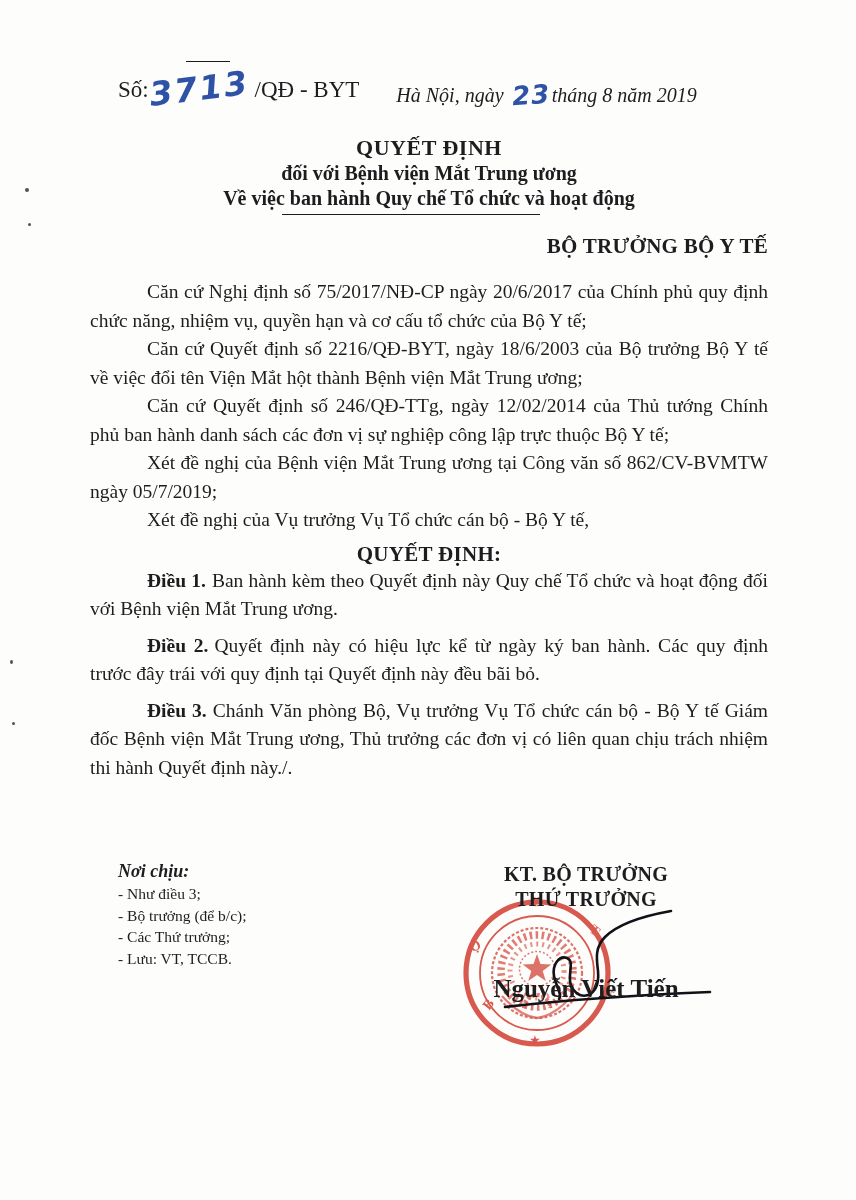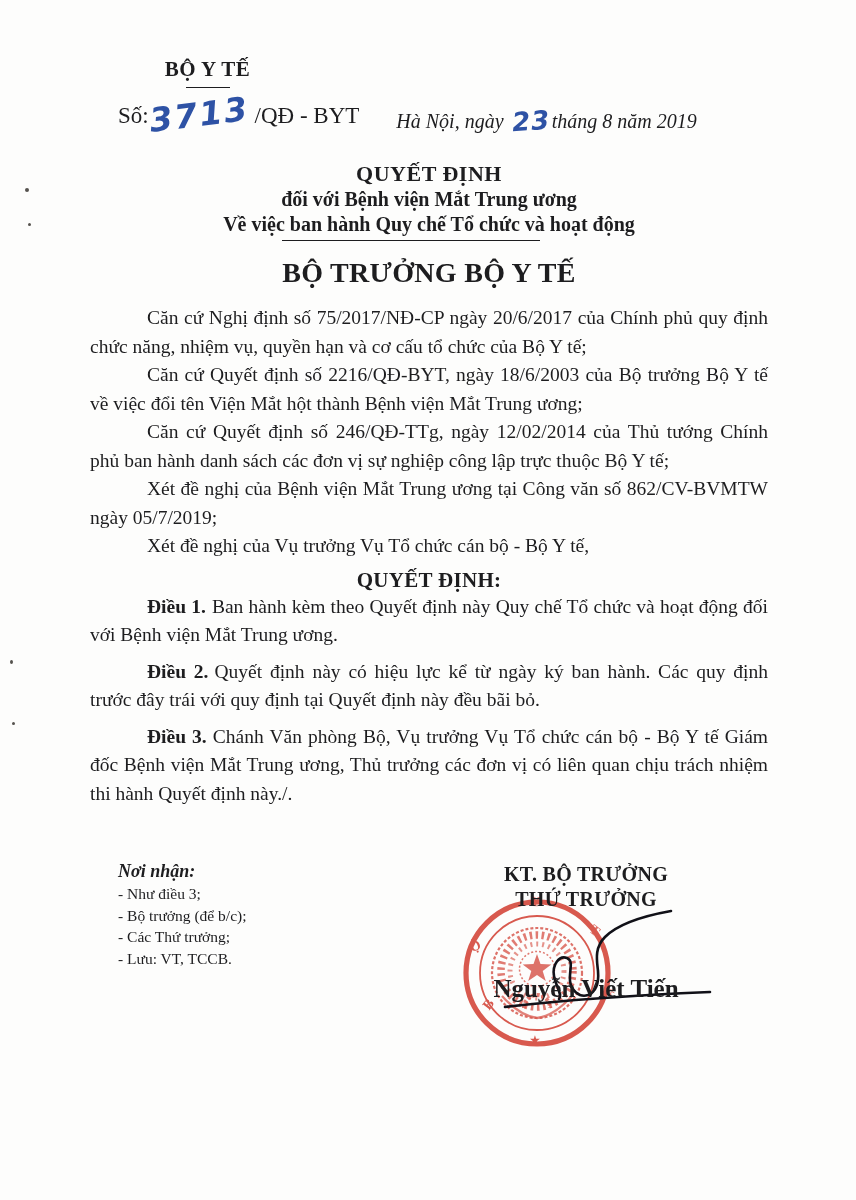--- a/index.html
+++ b/index.html
@@ -30,21 +30,21 @@
   .num-suffix{margin-left:6px;}
   .handwrite{color:#2e52a5;font-family:"DejaVu Sans",sans-serif;font-style:italic;font-weight:bold;display:inline-block;}
   .num-hand{font-size:33px;line-height:20px;letter-spacing:2px;transform:rotate(-7deg) translateY(3px);}
   .row2-right{flex:1;text-align:center;font-style:italic;font-size:20px;line-height:38px;}
   .day-hand{font-size:26px;line-height:10px;letter-spacing:1px;transform:rotate(-4deg) translateY(2px);margin:0 2px 0 8px;}
   
   .titleblock{text-align:center;margin-top:20px;}
   .title{font-weight:bold;font-size:22px;line-height:27px;letter-spacing:.5px;margin-top:8px;}
   .subtitle{font-weight:bold;font-size:20px;line-height:25px;}
   .title-underline{width:258px;border-top:1.6px solid #1d1d1f;margin:3px auto 0;transform:translateX(-18px);}
-  .authority{text-align:center;font-weight:bold;font-size:28px;line-height:27px;margin-top:18px;letter-spacing:.3px;}
+  .authority{text-align:right;font-weight:bold;font-size:21px;line-height:27px;margin-top:18px;letter-spacing:.3px;}
   
   .preamble{margin-top:18px;}
   .preamble p{margin:0;font-size:19.5px;line-height:28.5px;text-align:justify;text-indent:57px;}
   .decision-heading{text-align:center;font-weight:bold;font-size:21px;line-height:26px;margin-top:6px;letter-spacing:.3px;}
   .article{margin:0;font-size:19.5px;line-height:28.5px;text-align:justify;text-indent:57px;}
   .a1{} .a2{margin-top:8px;} .a3{margin-top:8px;}
   .article b{margin-right:6px;}
   
   .recipients{position:absolute;left:118px;top:860px;}
   .recipients-heading{font-weight:bold;font-style:italic;font-size:18px;line-height:23px;}
@@ -61,21 +61,20 @@
 
 <div class="page">
 
   <div class="speck" style="left:25px;top:188px;width:4px;height:4px;"></div>
   <div class="speck" style="left:28px;top:223px;width:3px;height:3px;"></div>
   <div class="speck" style="left:10px;top:660px;width:3px;height:4px;"></div>
   <div class="speck" style="left:12px;top:722px;width:3px;height:3px;"></div>
 
   <div class="hdr">
     <div class="hdr-left">
-      <div class="issuer">BỘ Y TẾ</div>
       <div class="issuer-underline"></div>
     </div>
   </div>
 
   <div class="row2">
     <div class="row2-left">
       <span class="num-prefix">Số:</span><span class="handwrite num-hand">3713</span><span class="num-suffix">/QĐ - BYT</span>
     </div>
     <div class="row2-right">
       <span>Hà Nội, ngày</span><span class="handwrite day-hand">23</span><span>tháng 8 năm 2019</span>
@@ -126,21 +125,21 @@
         <text x="95" y="166" font-size="11">★</text>
       </g>
     </g>
     <g stroke="#111118" stroke-width="2.6" fill="none" stroke-linecap="round">
       <path d="M 231 33 C 203 38 178 46 165 59 C 154 70 157 83 158 93 C 159 105 156 114 148 117 C 139 120 131 112 130 103 C 129 92 134 83 127 80 C 119 77 112 87 114 98 C 116 109 123 117 119 121"></path>
       <path d="M 65 129 C 125 122 200 117 270 114"></path>
     </g>
   </svg>
 
   <div class="recipients">
-    <div class="recipients-heading">Nơi nhận:</div>
+    <div class="recipients-heading">Nơi chịu:</div>
     <div class="recipients-item">- Như điều 3;</div>
     <div class="recipients-item">- Bộ trưởng (để b/c);</div>
     <div class="recipients-item">- Các Thứ trưởng;</div>
     <div class="recipients-item">- Lưu: VT, TCCB.</div>
   </div>
 
   <div class="signblock">
     <div class="sign1">KT. BỘ TRƯỞNG</div>
     <div class="sign2">THỨ TRƯỞNG</div>
     <div class="signer">Nguyễn Viết Tiến</div>

